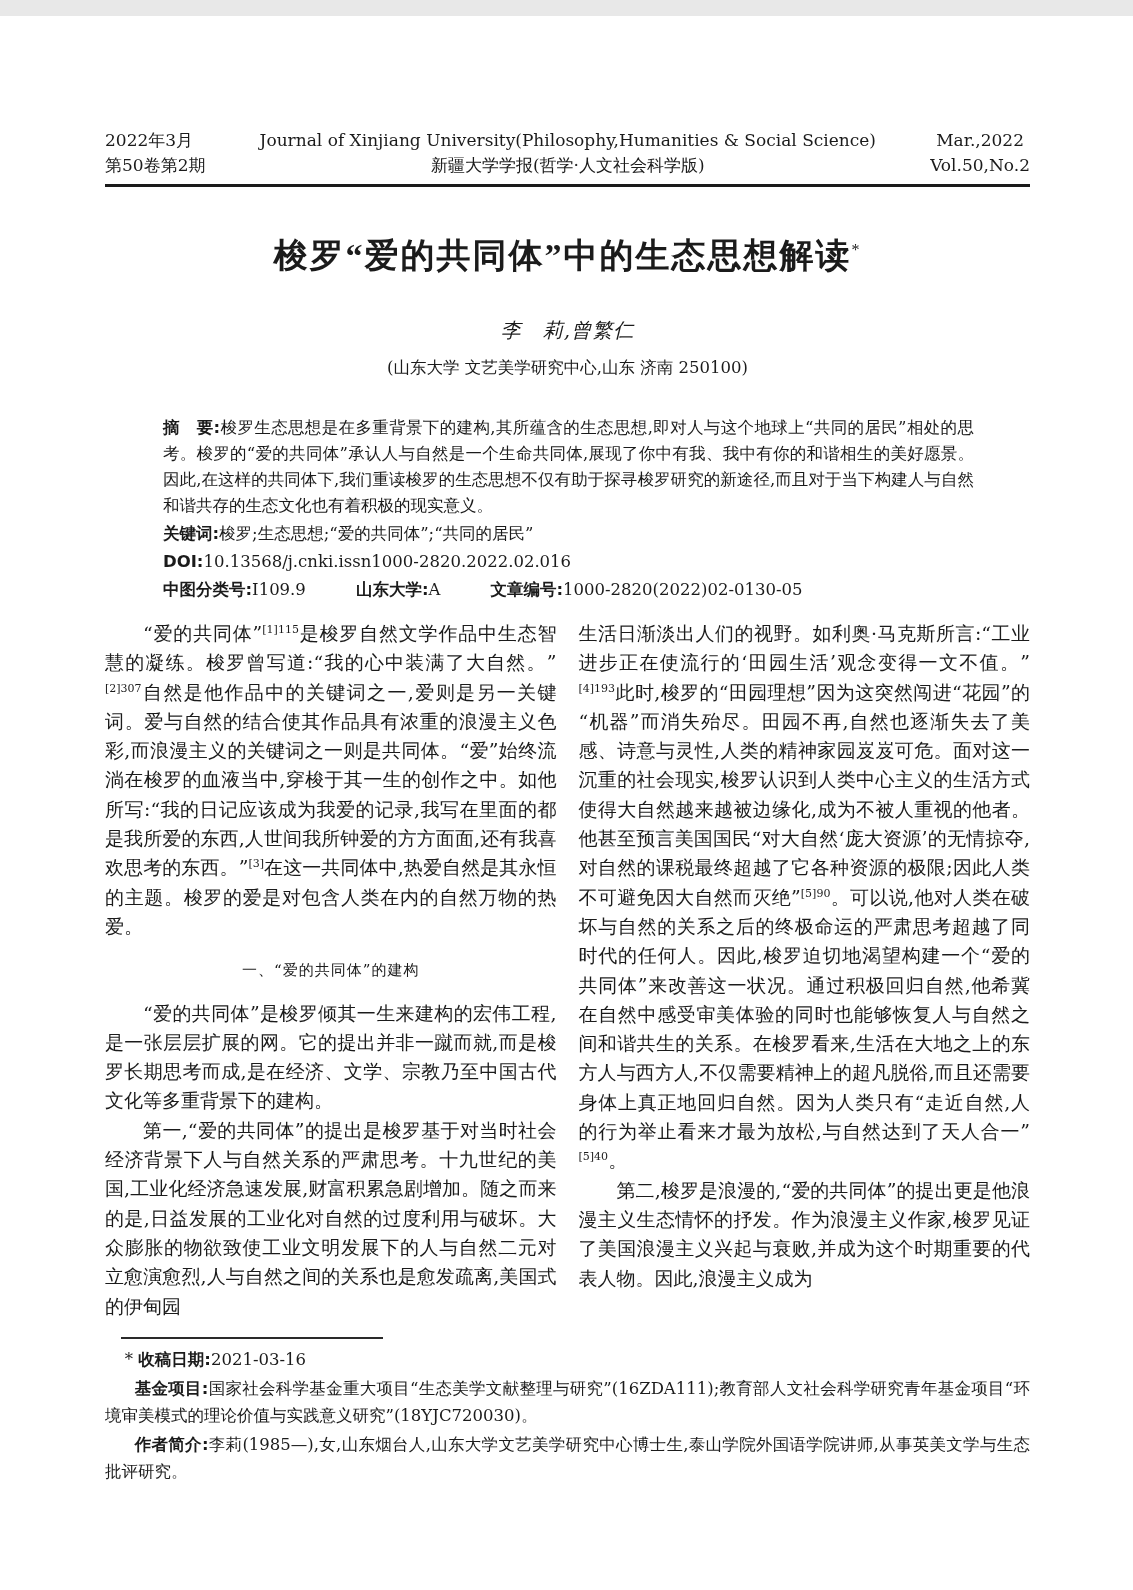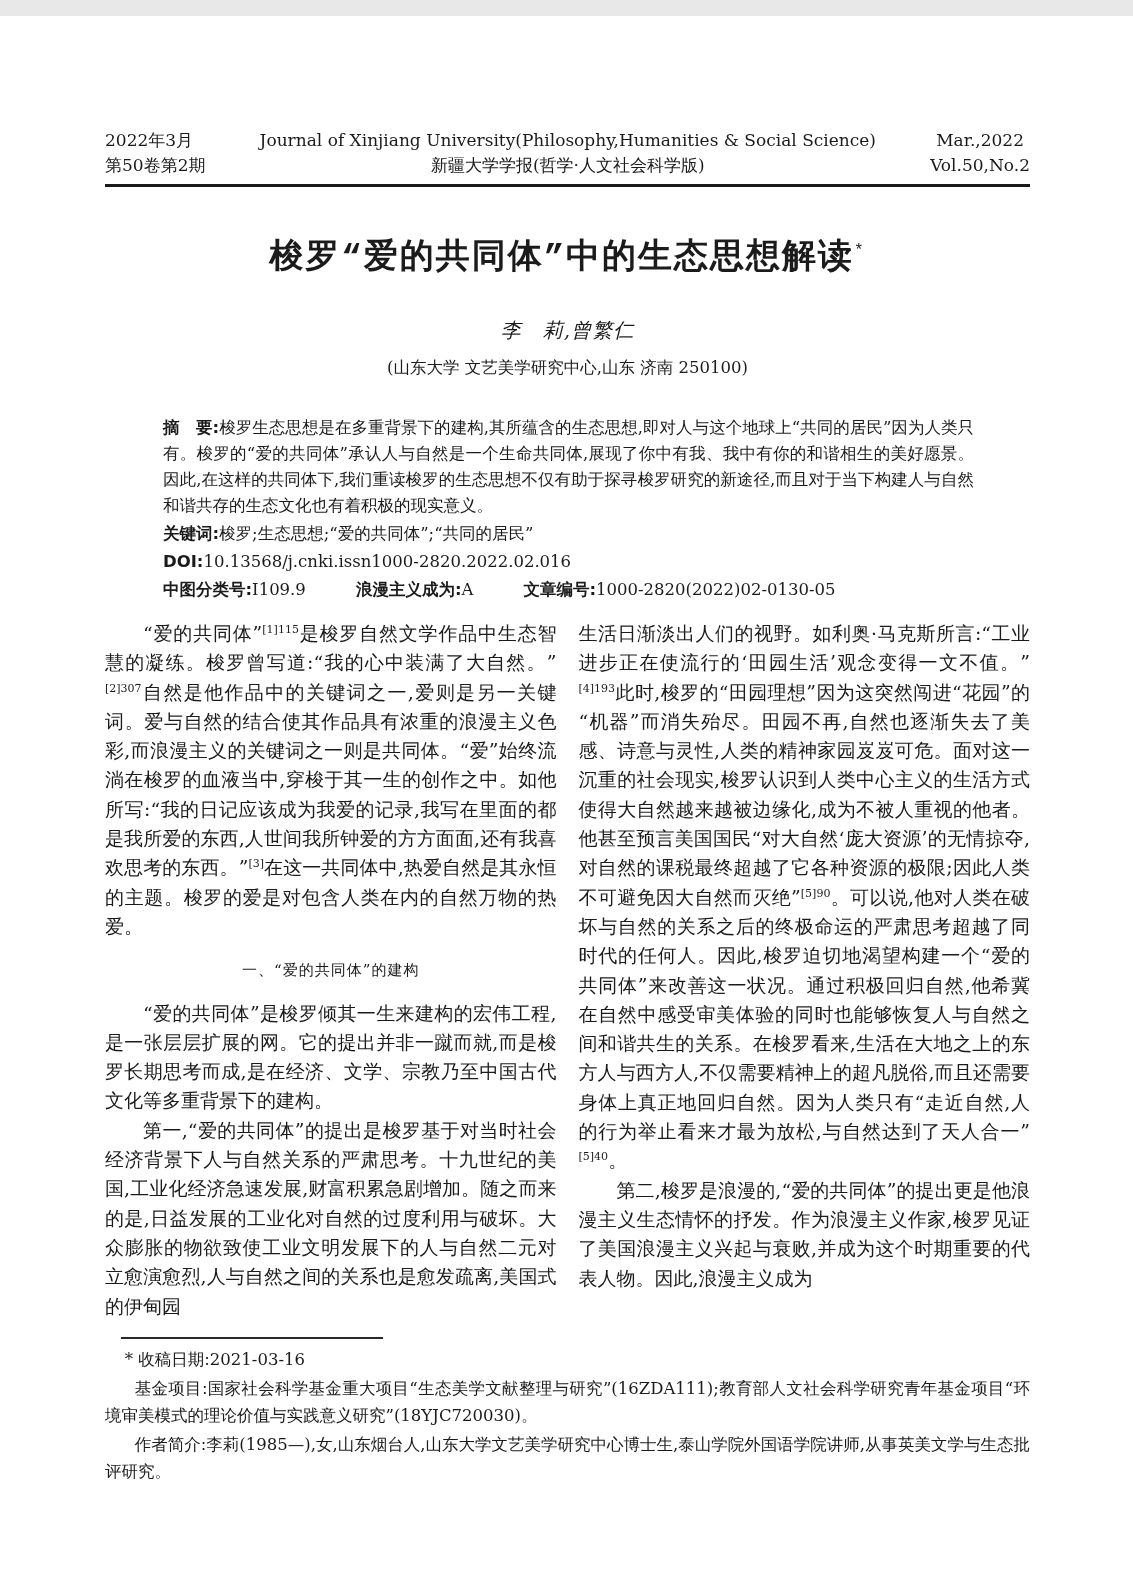--- a/index.html
+++ b/index.html
@@ -16,21 +16,21 @@
   }
   
   .hdr{display:flex;justify-content:space-between;align-items:flex-end;font-size:17px;line-height:25px;}
   .hdr-left{text-align:left;white-space:nowrap;}
   .hdr-center{text-align:center;flex:1;padding:0 10px;}
   .hdr-right{text-align:center;white-space:nowrap;}
   .hdr-rule{border:none;border-top:3px solid #1a1a1a;margin:6px 0 0 0;}
   
   .title{
     text-align:center;
-    font-family:Liberation Mono, monospace;
+    font-family:Liberation Serif, serif;
     font-weight:700;
     font-size:34px;
     letter-spacing:2px;
     margin:46px 0 0 0;
   }
   .title .note-mark{font-size:16px;vertical-align:super;font-weight:400;}
   .authors{text-align:center;font-size:20px;margin-top:38px;letter-spacing:1px;font-style:italic;}
   .affiliation{text-align:center;font-size:16.5px;margin-top:13px;}
   
   .meta{margin:36px 0 0 0;padding:0 56px 0 58px;font-size:16.5px;line-height:26px;text-align:justify;}
@@ -50,21 +50,21 @@
     letter-spacing:1px;
     margin:15px 0 13px 0;
   }
   .sup{font-size:0.58em;vertical-align:super;line-height:0;}
   
   .fn-rule{border:none;border-top:2px solid #2a2a2a;width:262px;margin:16px 0 8px 16px;}
   .footnotes{font-size:16.5px;line-height:26.5px;text-align:justify;}
   .footnotes p{margin:0 0 3px 0;}
   .footnotes p.fn-received{text-indent:1.2em;}
   .footnotes p.fn-hang{text-indent:1.8em;}
-  .footnotes .lbl{font-family:"DejaVu Sans","Liberation Sans",sans-serif;font-weight:400;}
+  .footnotes .lbl{font-family:"DejaVu Sans","Liberation Sans",sans-serif;font-weight:700;}
 </style>
 </head>
 <body>
 
 <div class="page">
 
   <header class="hdr">
     <div class="hdr-left">
       <div>2022年3月</div>
       <div>第50卷第2期</div>
@@ -79,26 +79,26 @@
     </div>
   </header>
   <hr class="hdr-rule">
 
   <h1 class="title"><span>梭罗“爱的共同体”中的生态思想解读</span><span class="note-mark">*</span></h1>
 
   <div class="authors">李　莉,曾繁仁</div>
   <div class="affiliation">(山东大学 文艺美学研究中心,山东 济南 250100)</div>
 
   <section class="meta">
-    <p><span class="lbl">摘　要:</span><span>梭罗生态思想是在多重背景下的建构,其所蕴含的生态思想,即对人与这个地球上“共同的居民”因为人类只有。梭罗的“爱的共同体”承认人与自然是一个生命共同体,展现了你中有我、我中有你的和谐相生的美好愿景。因此,在这样的共同体下,我们重读梭罗的生态思想不仅有助于探寻梭罗研究的新途径,而且对于当下构建人与自然和谐共存的生态文化也有着积极的现实意义。</span></p>
+    <p><span class="lbl">摘　要:</span><span>梭罗生态思想是在多重背景下的建构,其所蕴含的生态思想,即对人与这个地球上“共同的居民”相处的思考。梭罗的“爱的共同体”承认人与自然是一个生命共同体,展现了你中有我、我中有你的和谐相生的美好愿景。因此,在这样的共同体下,我们重读梭罗的生态思想不仅有助于探寻梭罗研究的新途径,而且对于当下构建人与自然和谐共存的生态文化也有着积极的现实意义。</span></p>
     <p><span class="lbl">关键词:</span><span>梭罗;生态思想;“爱的共同体”;“共同的居民”</span></p>
     <p><span class="lbl">DOI:</span><span>10.13568/j.cnki.issn1000-2820.2022.02.016</span></p>
     <p class="clc-line">
       <span class="seg"><span class="lbl">中图分类号:</span><span>I109.9</span></span>
-      <span class="seg"><span class="lbl">浪漫主义成为:</span><span>A</span></span>
+      <span class="seg"><span class="lbl">山东大学:</span><span>A</span></span>
       <span class="seg"><span class="lbl">文章编号:</span><span>1000-2820(2022)02-0130-05</span></span>
     </p>
   </section>
 
   <main class="columns">
     <div class="col" id="col-left">
         <p class="indent"><span>“爱的共同体”</span><span class="sup">[1]115</span><span>是梭罗自然文学作品中生态智慧的凝练。梭罗曾写道:“我的心中装满了大自然。”</span><span class="sup">[2]307</span><span>自然是他作品中的关键词之一,爱则是另一关键词。爱与自然的结合使其作品具有浓重的浪漫主义色彩,而浪漫主义的关键词之一则是共同体。“爱”始终流淌在梭罗的血液当中,穿梭于其一生的创作之中。如他所写:“我的日记应该成为我爱的记录,我写在里面的都是我所爱的东西,人世间我所钟爱的方方面面,还有我喜欢思考的东西。”</span><span class="sup">[3]</span><span>在这一共同体中,热爱自然是其永恒的主题。梭罗的爱是对包含人类在内的自然万物的热爱。</span></p>
         <h3><span>一、“爱的共同体”的建构</span></h3>
         <p class="indent"><span>“爱的共同体”是梭罗倾其一生来建构的宏伟工程,是一张层层扩展的网。它的提出并非一蹴而就,而是梭罗长期思考而成,是在经济、文学、宗教乃至中国古代文化等多重背景下的建构。</span></p>
         <p class="indent"><span>第一,“爱的共同体”的提出是梭罗基于对当时社会经济背景下人与自然关系的严肃思考。十九世纪的美国,工业化经济急速发展,财富积累急剧增加。随之而来的是,日益发展的工业化对自然的过度利用与破坏。大众膨胀的物欲致使工业文明发展下的人与自然二元对立愈演愈烈,人与自然之间的关系也是愈发疏离,美国式的伊甸园</span></p>

